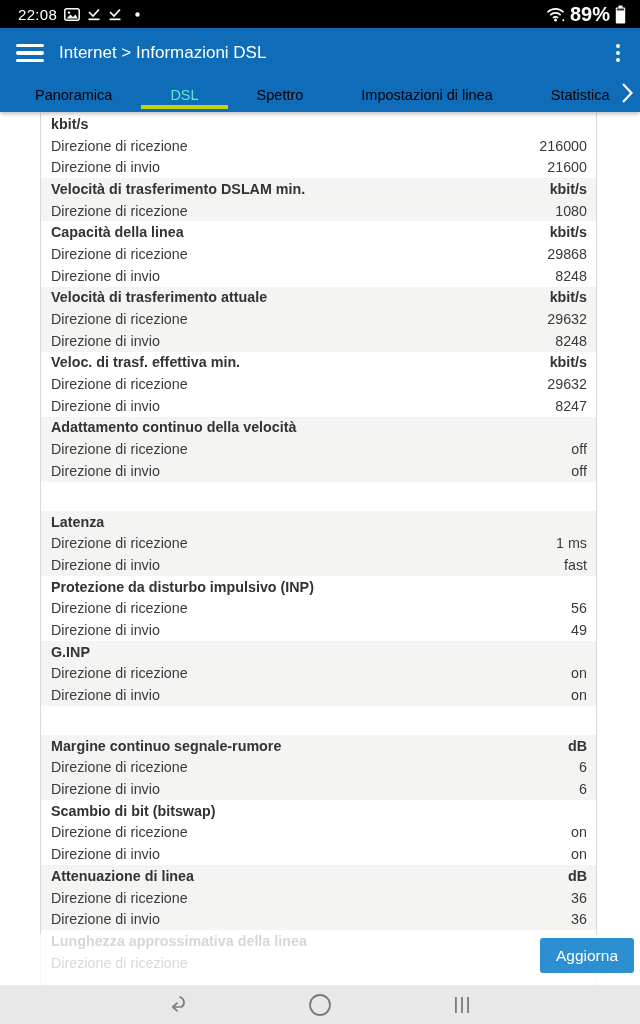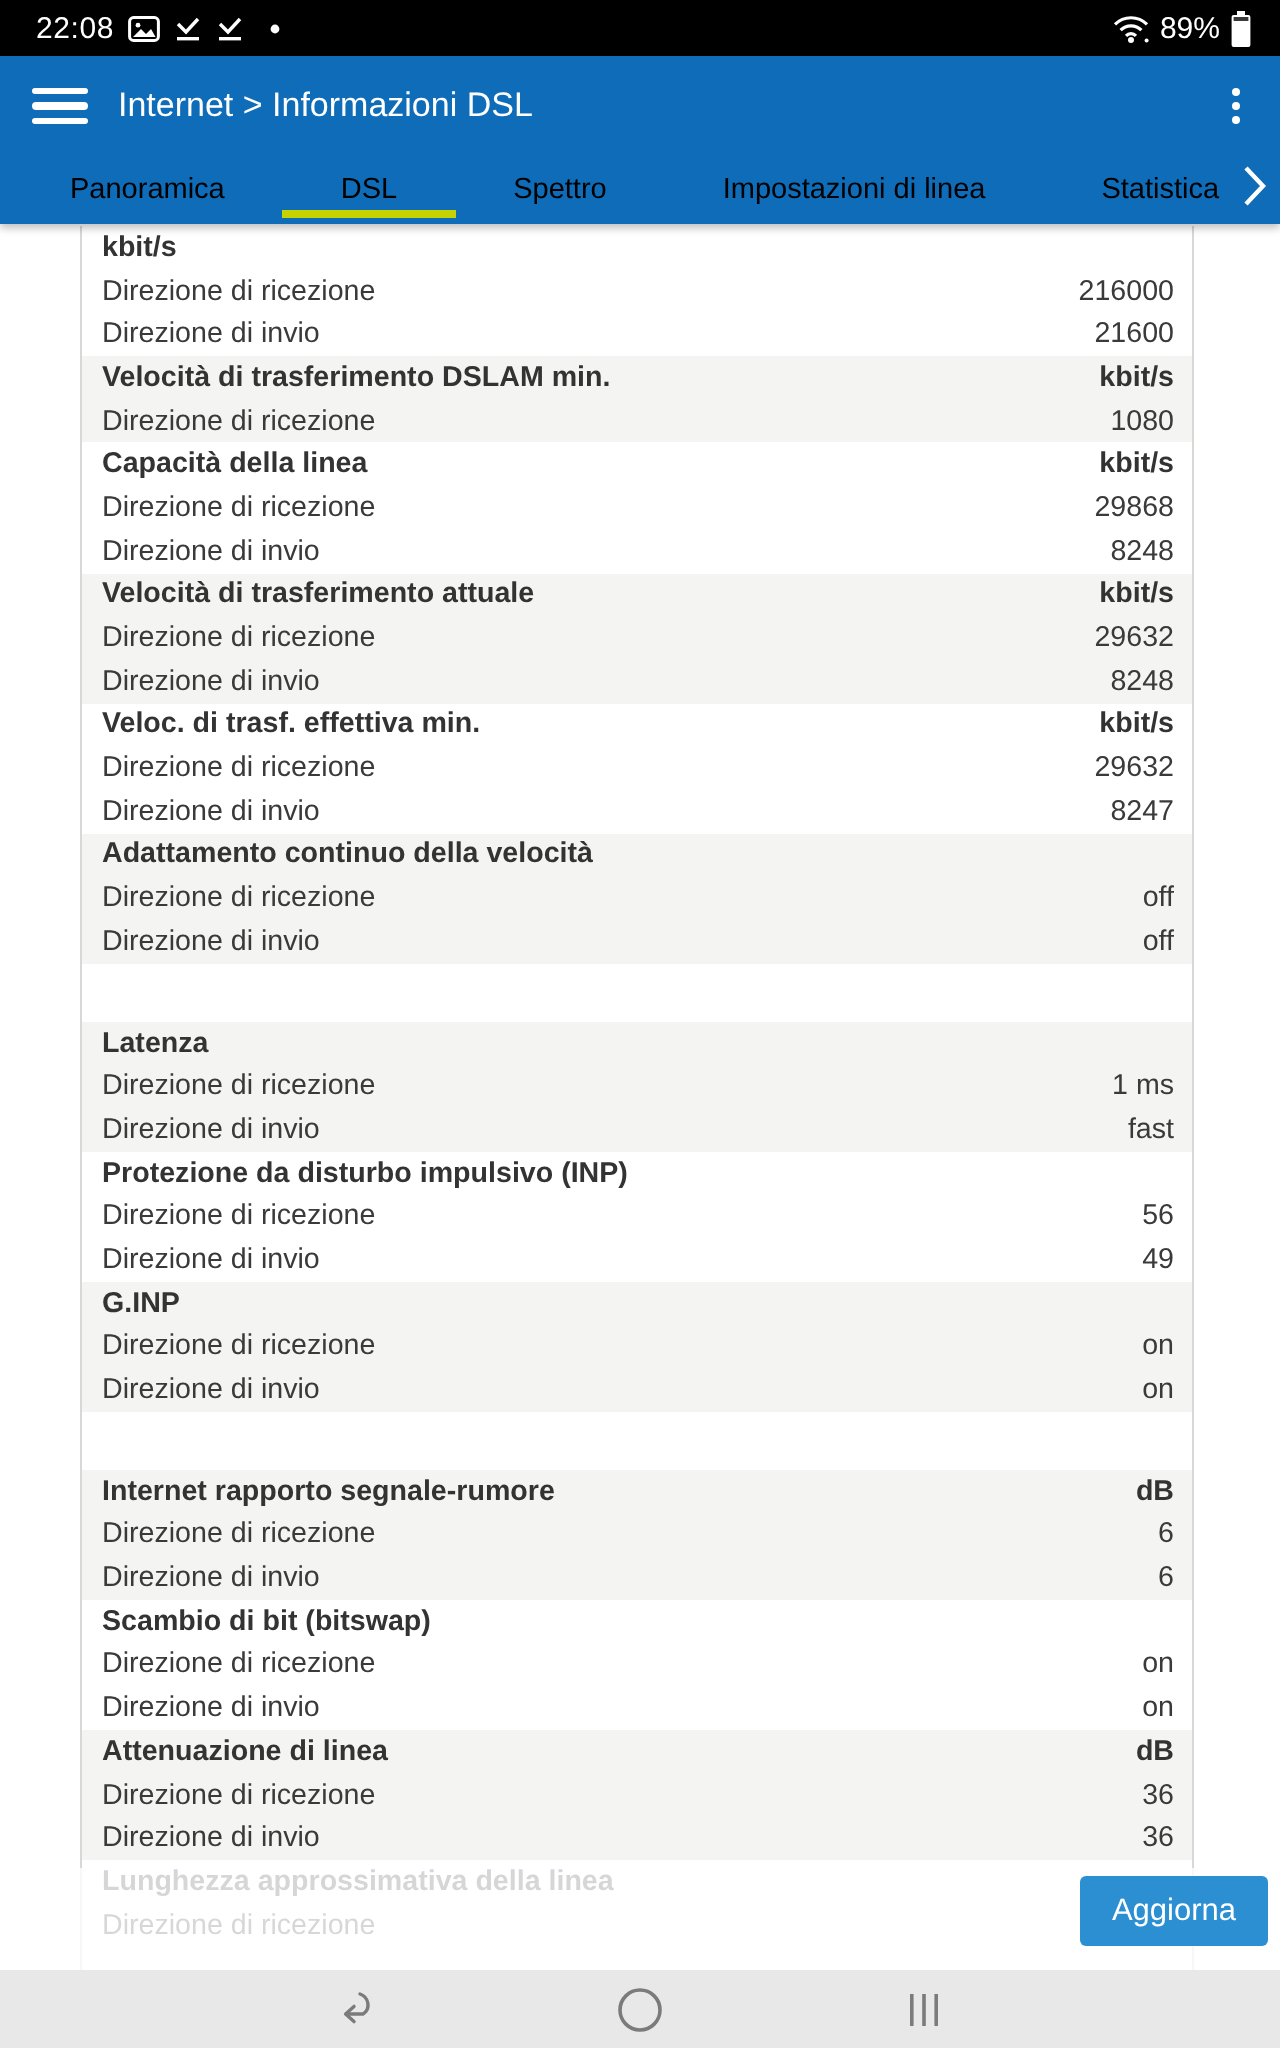--- a/index.html
+++ b/index.html
@@ -9,38 +9,38 @@
   }
   *{margin:0;padding:0;box-sizing:border-box;}
   body{font-family:"Liberation Sans","DejaVu Sans",sans-serif;background:#555;}
   .screen{position:relative;width:640px;height:1024px;background:#fff;overflow:hidden;margin:0 auto;}
 
   
   .status-bar{position:absolute;top:0;left:0;width:640px;height:28px;background:#000;
     display:flex;align-items:center;color:#fff;font-size:15px;}
   .sb-left{display:flex;align-items:center;gap:7px;padding-left:18px;}
   .sb-time{letter-spacing:.3px;}
-  .sb-right{margin-left:auto;display:flex;align-items:center;gap:5px;padding-right:14px;font-size:15px;}
+  .sb-right{margin-left:auto;display:flex;align-items:center;gap:5px;padding-right:14px;font-size:20px;font-weight:bold;}
   .sb-ico{display:flex;align-items:center;}
 
   
   .app-header{position:absolute;top:28px;left:0;width:640px;height:84px;background:var(--blue);
     box-shadow:0 2px 4px rgba(0,0,0,.25);z-index:5;color:#fff;}
   .app-bar{height:50px;display:flex;align-items:center;padding:0 14px 0 16px;}
   .hamburger{width:28px;display:flex;flex-direction:column;gap:4px;cursor:pointer;}
   .hamburger span{display:block;height:3.6px;background:#fff;border-radius:2px;}
   .app-title{margin-left:15px;font-size:17px;font-weight:400;}
   .kebab{margin-left:auto;display:flex;flex-direction:column;gap:3px;padding:4px 6px;cursor:pointer;}
   .kebab i{width:4px;height:4px;border-radius:50%;background:#fff;}
 
   
   .tab-bar{height:34px;display:flex;align-items:stretch;padding-left:6px;position:relative;}
   .tab{position:relative;display:flex;align-items:center;padding:0 29px;font-size:14.5px;
     color:#000000;cursor:pointer;white-space:nowrap;}
-  .tab.active{color:#000000;}
+  .tab.active{color:#5eead4;}
   .tab.active::after{content:"";position:absolute;left:0;right:0;bottom:3px;height:4px;background:var(--underline);}
   .tab-next{position:absolute;right:6px;top:0;bottom:4px;display:flex;align-items:center;cursor:pointer;}
 
   
   .card{position:absolute;top:113px;left:40px;width:557px;height:872px;background:#fff;
     border-left:1px solid #d8d8d8;border-right:1px solid #d8d8d8;overflow:hidden;}
   .group.shaded{background:#f4f4f2;}
   .trow{height:21.7px;display:flex;align-items:center;padding:0 9px 0 10px;
     font-size:14.3px;color:#3a3a3a;}
   .trow .lbl{flex:1;white-space:nowrap;overflow:hidden;}
@@ -262,21 +262,21 @@
           <span class="val">on</span>
         </div>
         <div class="trow">
           <span class="lbl">Direzione di invio</span>
           <span class="val">on</span>
         </div>
       </div>
       <div class="section-gap"></div>
       <div class="group shaded">
         <div class="trow hdr">
-          <span class="lbl">Internet rapporto segnale-rumore</span>
+          <span class="lbl">Margine continuo segnale-rumore</span>
           <span class="val">dB</span>
         </div>
         <div class="trow">
           <span class="lbl">Direzione di ricezione</span>
           <span class="val">6</span>
         </div>
         <div class="trow">
           <span class="lbl">Direzione di invio</span>
           <span class="val">6</span>
         </div>

